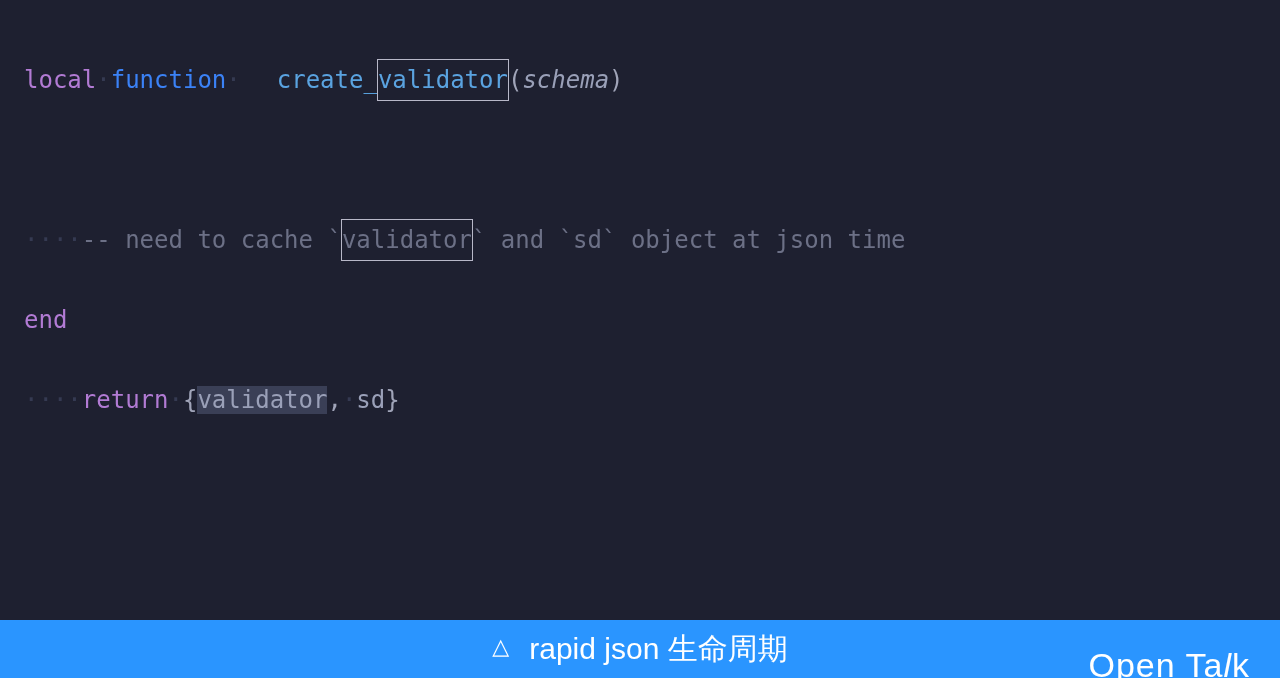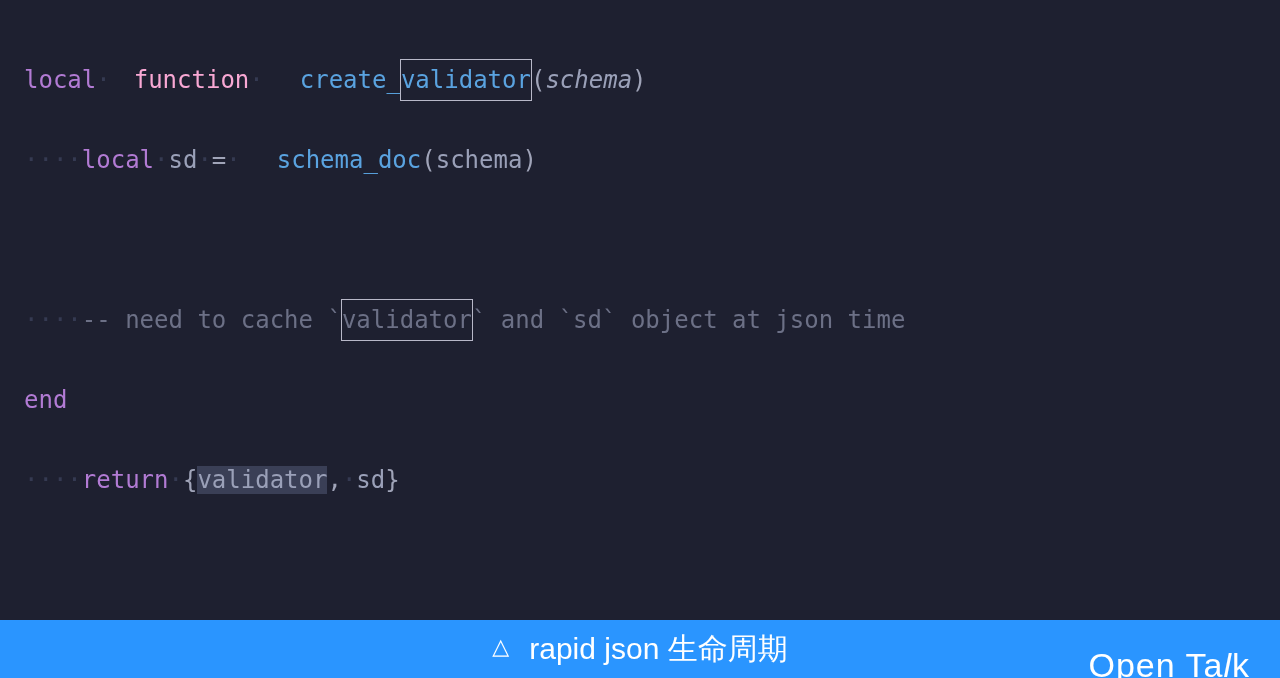--- a/index.html
+++ b/index.html
@@ -11,21 +11,21 @@
   overflow:hidden;
   position:relative;
 }
 .code-area {
   padding:20px 24px 0 24px;
   line-height:40px;
   white-space:pre;
   color:#8f93a6;
 }
 .kw-local   { color:#b27bd4; }
-.kw-func    { color:#f9a8d4;margin-left:23px; }
+.kw-func    { color:#3b82f6; }
 .kw-return  { color:#b27bd4; }
 .kw-end     { color:#b27bd4; }
 .fn-name    { color:#5aa3e0;margin-left:36px; }
 .param      { color:#9aa0b8; font-style:italic; }
 .ident      { color:#9aa0b8; }
 .punct      { color:#a0a4b8; }
 .comment    { color:#6c7086; }
 .ws-dot     { color:#353a52; }
 .boxed {
   display:inline-block;
@@ -70,21 +70,20 @@
 }
 .footer-right .slanted {
   font-style:italic;
 }
 </style>
 </head>
 <body>
 
 <div class="code-area">
 <div><span class="kw-local">local</span><span class="ws-dot">·</span><span class="kw-func">function</span><span class="ws-dot">·</span><span class="fn-name">create_</span><span class="fn-name boxed">validator</span><span class="punct">(</span><span class="param">schema</span><span class="punct">)</span></div>
-<div><span class="ws-dot">····</span><span class="kw-local">local</span><span class="ws-dot">·</span><span class="ident">sd</span><span class="ws-dot">·</span><span class="punct">=</span><span class="ws-dot">·</span><span class="fn-name">schema_doc</span><span class="punct">(</span><span class="ident">schema</span><span class="punct">)</span></div>
 <div>&nbsp;</div>
 <div><span class="ws-dot">····</span><span class="comment">-- need to cache `</span><span class="comment boxed">validator</span><span class="comment">` and `sd` object at json time</span></div>
 <div><span class="kw-end">end</span></div>
 <div><span class="ws-dot">····</span><span class="kw-return">return</span><span class="ws-dot">·</span><span class="punct">{</span><span class="ident sel">validator</span><span class="punct">,</span><span class="ws-dot">·</span><span class="ident">sd</span><span class="punct">}</span></div>
 <div>&nbsp;</div>
 
 
 
 
 

